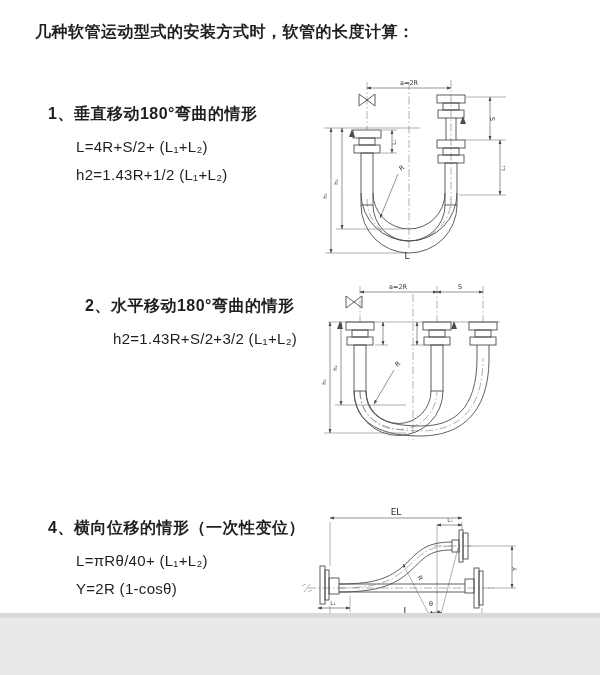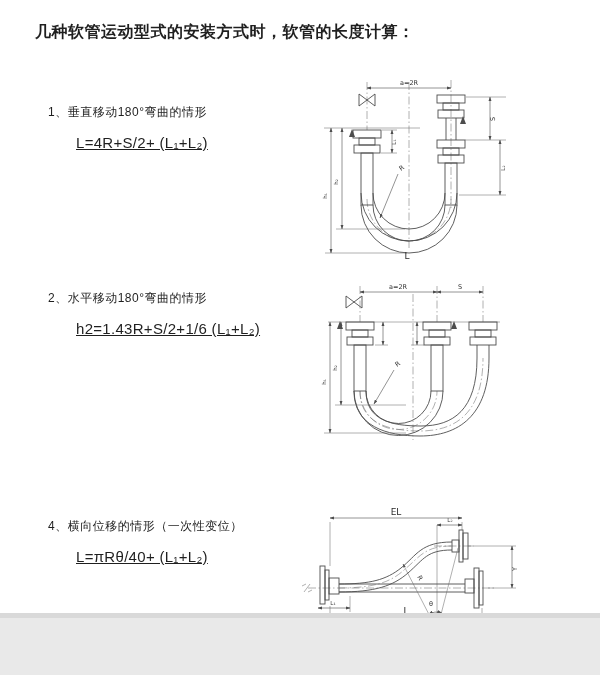--- a/index.html
+++ b/index.html
@@ -6,27 +6,27 @@
   .page{
     position:relative;width:600px;height:618px;background:#ffffff;
     overflow:hidden;font-family:"Liberation Sans",sans-serif;color:#1f1f1f;
   }
   .title{
     position:absolute;left:35px;top:22px;font-size:16px;font-weight:600;
     letter-spacing:0.5px;white-space:nowrap;
   }
   .section{position:absolute;left:48px;}
   .sec1{top:104px;}
-  .sec2{top:290px;}
+  .sec2{top:296px;margin-left:37px;}
   .sec3{top:518px;}
-  .heading{font-size:12px;font-weight:400;letter-spacing:0.5px;white-space:nowrap;}
+  .heading{font-size:16px;font-weight:700;letter-spacing:0.5px;white-space:nowrap;}
   .formulas{margin-top:8px;}
   .formula{
     font-size:15px;height:28px;line-height:28px;margin-left:28px;
-    letter-spacing:0.3px;white-space:nowrap;font-weight:500;text-decoration:underline;
+    letter-spacing:0.3px;white-space:nowrap;font-weight:500;
   }
   svg.diagram{position:absolute;}
   .d1{left:308px;top:70px;}
   .d2{left:308px;top:278px;}
   .d3{left:300px;top:500px;}
   .obj{stroke:#4d4d4d;stroke-width:0.9;fill:none;}
   .thin{stroke:#6e6e6e;stroke-width:0.55;fill:none;}
   .dim{stroke:#5a5a5a;stroke-width:0.65;fill:none;}
   .cl{stroke:#6e6e6e;stroke-width:0.55;fill:none;stroke-dasharray:8 2.5 1.5 2.5;}
   .lbl{fill:#333;font-family:"DejaVu Sans",sans-serif;font-size:6.5px;}
@@ -38,34 +38,36 @@
 <body>
 
 <div class="page">
 
   <div class="title">几种软管运动型式的安装方式时，软管的长度计算：</div>
 
   <div class="section sec1">
     <div class="heading">1、垂直移动180°弯曲的情形</div>
     <div class="formulas">
       <div class="formula">L=4R+S/2+ (L₁+L₂)</div>
+      <div class="formula">h2=1.43R+1/2 (L₁+L₂)</div>
     </div>
   </div>
 
   <div class="section sec2">
     <div class="heading">2、水平移动180°弯曲的情形</div>
     <div class="formulas">
-      <div class="formula">h2=1.43R+S/2+1/6 (L₁+L₂)</div>
+      <div class="formula">h2=1.43R+S/2+3/2 (L₁+L₂)</div>
     </div>
   </div>
 
   <div class="section sec3">
     <div class="heading">4、横向位移的情形（一次性变位）</div>
     <div class="formulas">
       <div class="formula">L=πRθ/40+ (L₁+L₂)</div>
+      <div class="formula">Y=2R (1-cosθ)</div>
     </div>
   </div>
 
   <svg class="diagram d1" width="292" height="190" viewBox="0 0 292 190">
     <defs>
       <marker id="ar1" viewBox="0 0 6 4" refX="5.5" refY="2" markerWidth="7" markerHeight="5" orient="auto-start-reverse">
         <path d="M0,0 L6,2 L0,4 Z" fill="#4d4d4d"></path>
       </marker>
       <pattern id="xh1" width="4" height="4" patternUnits="userSpaceOnUse">
         <path d="M0,0 L4,4 M4,0 L0,4" stroke="#8a8a8a" stroke-width="0.5"></path>

